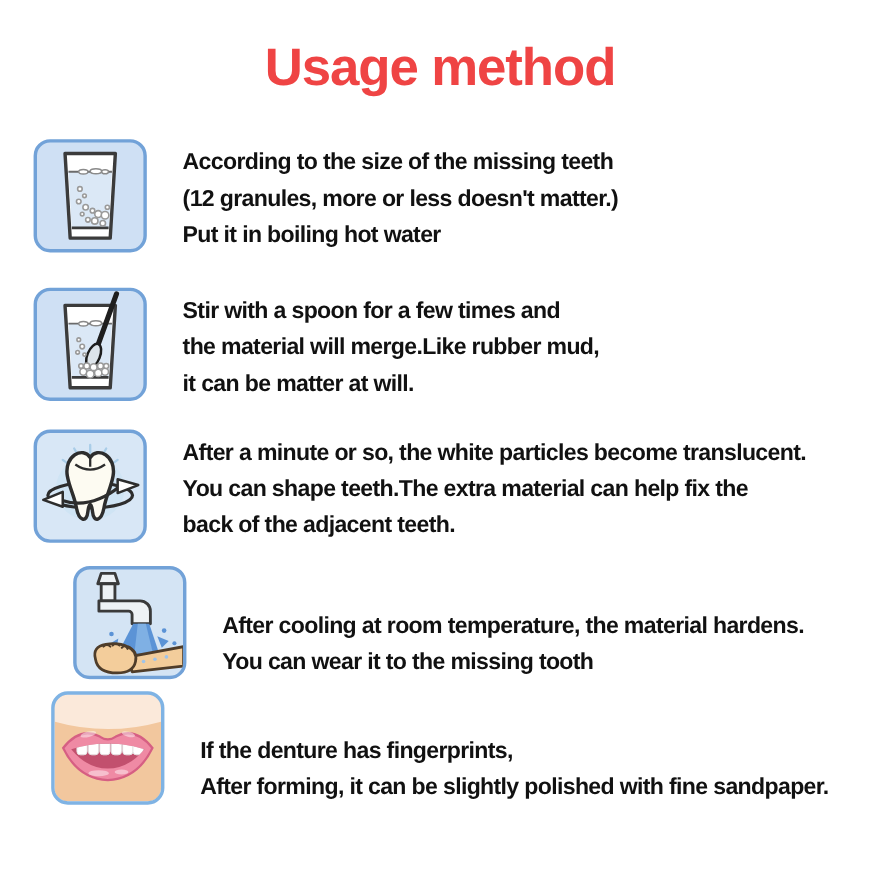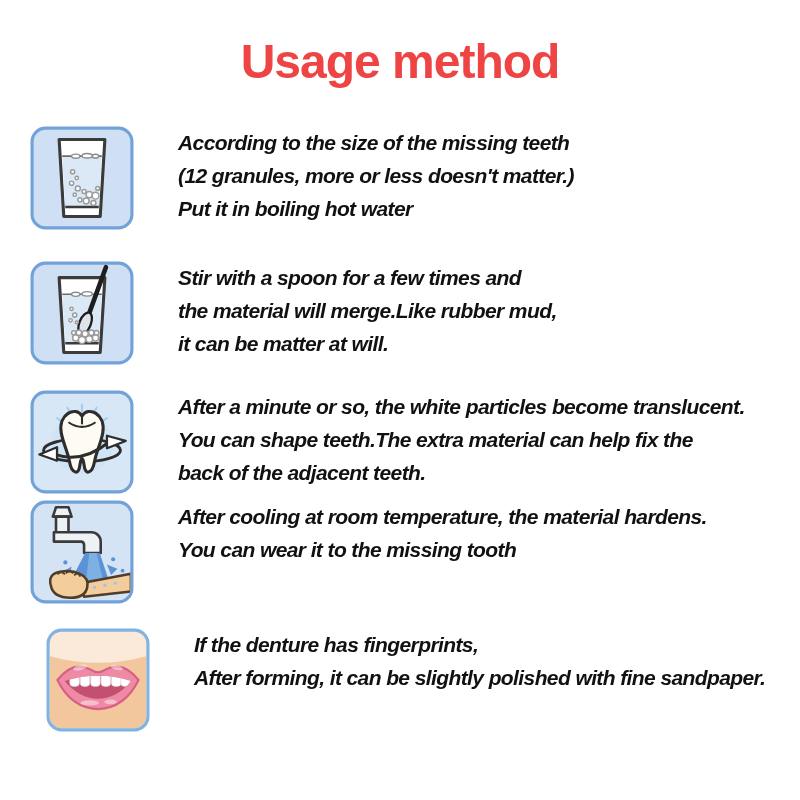--- a/index.html
+++ b/index.html
@@ -4,25 +4,25 @@
 <style>
   html,body{margin:0;padding:0;}
   body{
     width:800px;height:800px;background:#ffffff;position:relative;overflow:hidden;
     font-family:"Liberation Sans","DejaVu Sans",sans-serif;color:#111;
   }
   .page-title{
     position:absolute;top:34px;left:0;width:800px;text-align:center;
     font-size:48px;font-weight:bold;letter-spacing:-1px;color:#ef4444;margin:0;
   }
-  .row{position:absolute;left:30px;display:flex;align-items:flex-start;gap:44px;font-style:italic;}
+  .row{position:absolute;left:30px;display:flex;align-items:flex-end;gap:32px;}
   .row-1{top:126px;}
   .row-2{top:261px;}
   .row-3{top:390px;}
-  .row-4{top:500px;}
+  .row-4{top:514px;margin-left:36px;}
   .row-5{top:628px;padding-left:16px;}
   .icon-card{width:104px;height:104px;flex:0 0 104px;}
   .icon-card svg{display:block;width:104px;height:104px;}
   .step-text{font-size:21px;font-weight:bold;letter-spacing:-0.6px;line-height:33px;white-space:nowrap;}
   .step-text div{margin:0;}
 </style>
 </head>
 <body>
 
 <h1 class="page-title">Usage method</h1>

